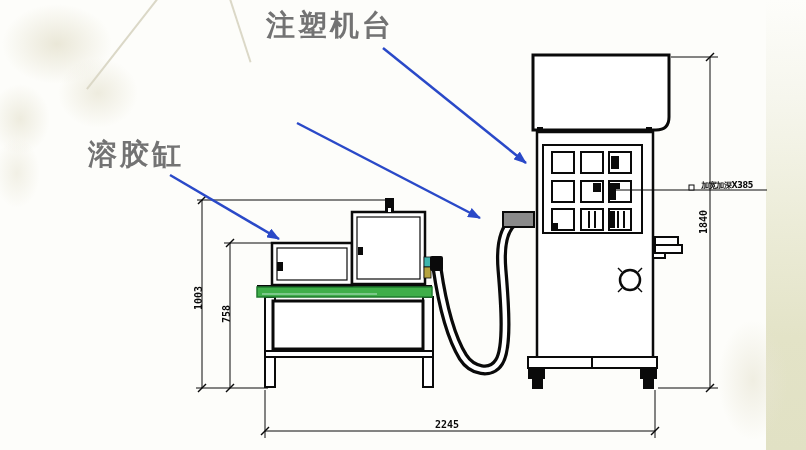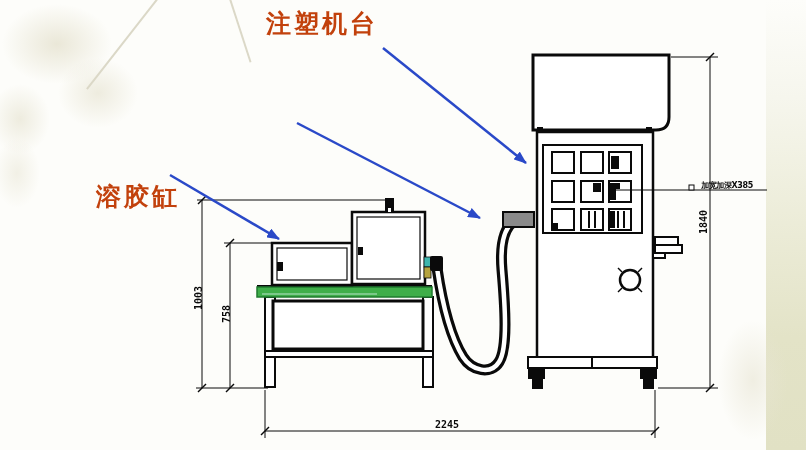--- a/index.html
+++ b/index.html
@@ -34,24 +34,24 @@
   .stem{
     position:absolute;background:#dbd8c7;pointer-events:none;
   }
   .stem1{left:160px;top:-6px;width:2px;height:120px;transform:rotate(38deg);transform-origin:top left;}
   .stem2{left:228px;top:-4px;width:2px;height:70px;transform:rotate(-18deg);transform-origin:top left;}
 
   svg.diagram{position:absolute;left:0;top:0;}
 
   .callout{
     position:absolute;
-    color:#c2410c;
+    color:#737373;
     font-family:"Liberation Serif", serif;
     font-weight:bold;
-    font-size:25px;
+    font-size:29px;
     letter-spacing:3px;
     white-space:nowrap;
     line-height:1;
   }
   .dim-text{
     font-family:"DejaVu Sans Mono", monospace;
     font-size:10px;
     font-weight:bold;
     fill:#0a0a0a;
   }
@@ -227,15 +227,15 @@
     <text class="note-text" x="727" y="188" text-anchor="middle">加宽加深X385</text>
 
     <g stroke="#2a49c8" stroke-width="2.5" fill="none">
       <line x1="383" y1="48" x2="526" y2="163" marker-end="url(#arrowBlue)"></line>
       <line x1="297" y1="123" x2="480" y2="218" marker-end="url(#arrowBlue)"></line>
       <line x1="170" y1="175" x2="279" y2="239" marker-end="url(#arrowBlue)"></line>
     </g>
   </svg>
 
   <div class="callout" style="left:266px;top:11px;">注塑机台</div>
-  <div class="callout" style="left:96px;top:140px;margin-top:44px;">溶胶缸</div>
+  <div class="callout" style="left:88px;top:140px;">溶胶缸</div>
 
 </div>
 
 </body></html>

